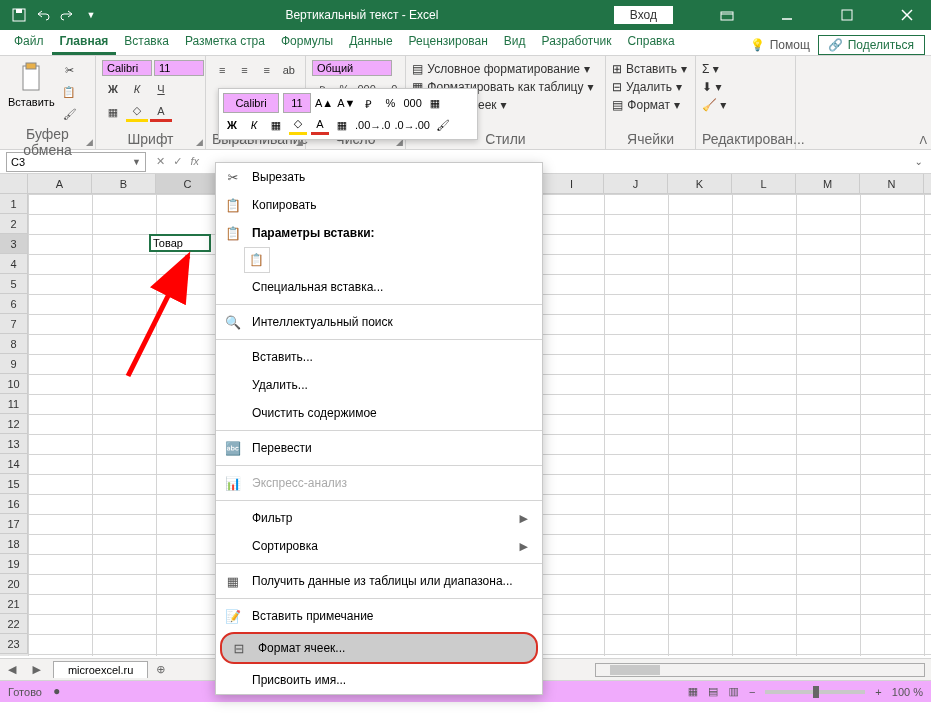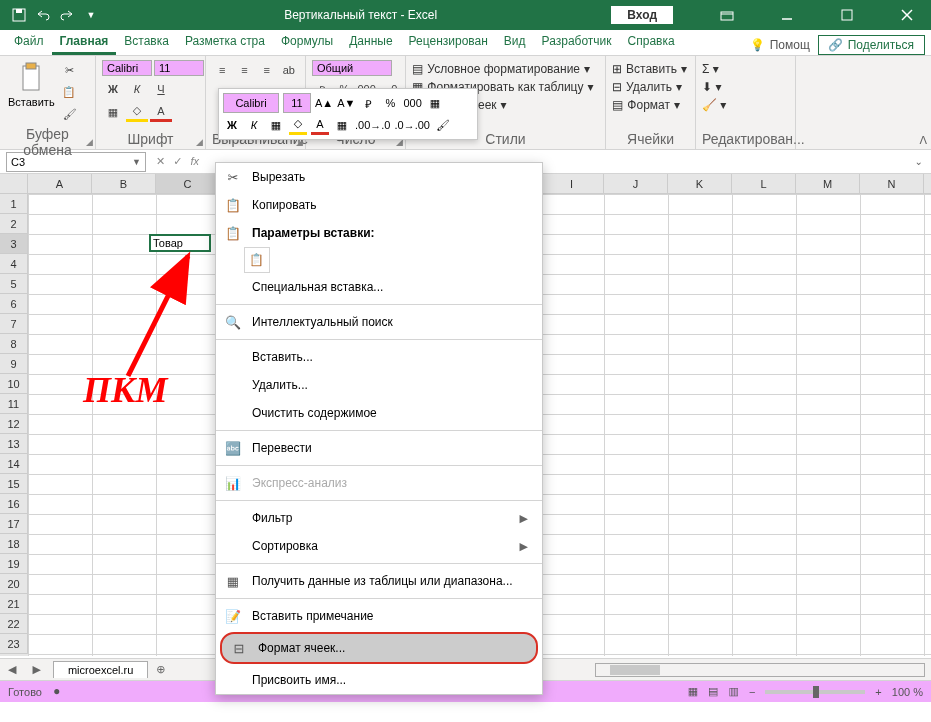--- a/index.html
+++ b/index.html
@@ -1,21 +1,21 @@
 <!DOCTYPE html>
 <html><head>
 <meta charset="utf-8">
 <style>
 * { box-sizing: border-box; margin: 0; padding: 0; font-family: 'Segoe UI', Tahoma, sans-serif; user-select: none; }
 body { width: 931px; height: 722px; overflow: hidden; background: #fff; position: relative; }
 .titlebar { background: #217346; height: 30px; display: flex; align-items: center; color: #fff; font-size: 12px; }
 .qat { display: flex; align-items: center; gap: 6px; padding: 0 10px; }
 .qat .ico { width: 18px; height: 18px; display: flex; align-items: center; justify-content: center; }
 .title-center { flex: 1; text-align: center; }
-.title-right { display: flex; align-items: center; gap: 20px; padding-right: 4px; font-weight: bold; }
+.title-right { display: flex; align-items: center; gap: 20px; padding-right: 4px; }
 .login-btn { background: #fff; color: #333; padding: 2px 16px; font-size: 12px; margin-right: 14px; }
 .winbtn { width: 40px; height: 30px; display: flex; align-items: center; justify-content: center; }
 .menubar { background: #fff; border-bottom: 1px solid #d4d4d4; display: flex; height: 26px; align-items: flex-end; padding: 0 6px; justify-content: space-between; }
 .menubar-left { display: flex; }
 .tab { padding: 4px 8px; font-size: 12px; color: #217346; cursor: pointer; }
 .tab.file { color: #217346; }
 .tab.active { border-bottom: 3px solid #217346; font-weight: 600; color: #217346; }
 .menubar-right { display: flex; }
 .help-tab { display: flex; align-items: center; gap: 4px; padding: 2px 8px; font-size: 12px; color: #555; }
 .share-tab { background: #fff; color: #217346; padding: 2px 10px; font-size: 12px; display: flex; align-items: center; gap: 4px; border: 1px solid #217346; }
@@ -312,21 +312,20 @@
       <div class="active-cell" style="left:121px;top:40px;width:62px;height:18px"><span>Товар</span></div>
 
       <svg class="annot-arrow" style="left:80px;top:52px" width="100" height="140">
         <defs>
             <marker id="ah" markerWidth="12" markerHeight="12" refX="9" refY="4" orient="auto">
               <path d="M0,0 L10,4 L0,8 Z" fill="#ff0000"></path>
             </marker>
           </defs>
         <line x1="20" y1="130" x2="80" y2="10" stroke="#ff0000" stroke-width="5" marker-end="url(#ah)"></line>
       </svg>
-      <div class="annot-text" style="left:55px;top:175px">ПКМ</div>
     </div>
   </div>
 </div>
 
 <div class="mini-toolbar" style="left:218px;top:88px;width:260px">
   <div class="mt-row">
     <div class="font-sel mt-btn" style="width:56px">Calibri</div>
     <div class="font-sel mt-btn" style="width:28px">11</div>
     <span class="mt-btn">A▲</span>
     <span class="mt-btn">A▼</span>

